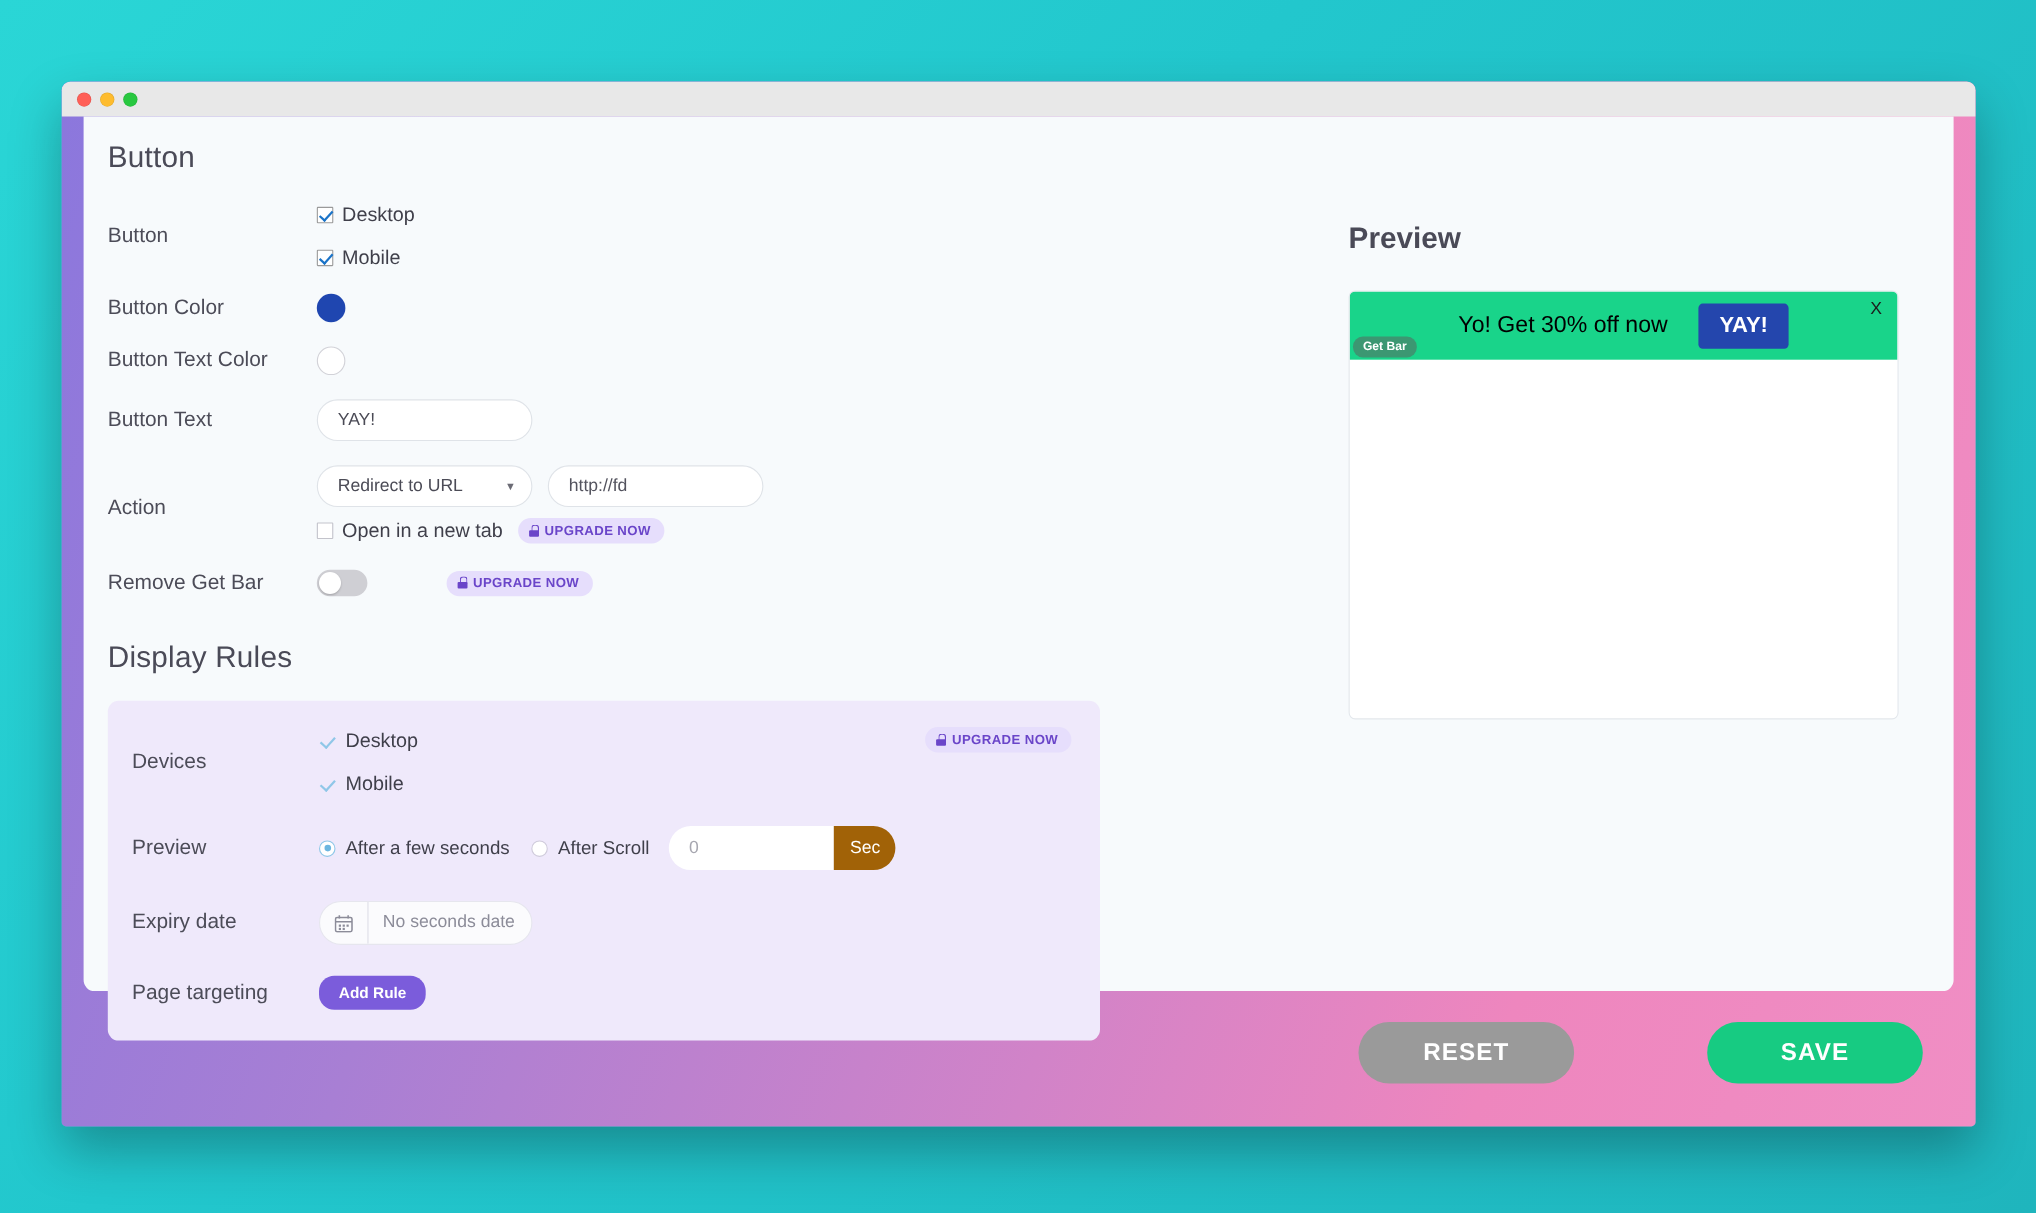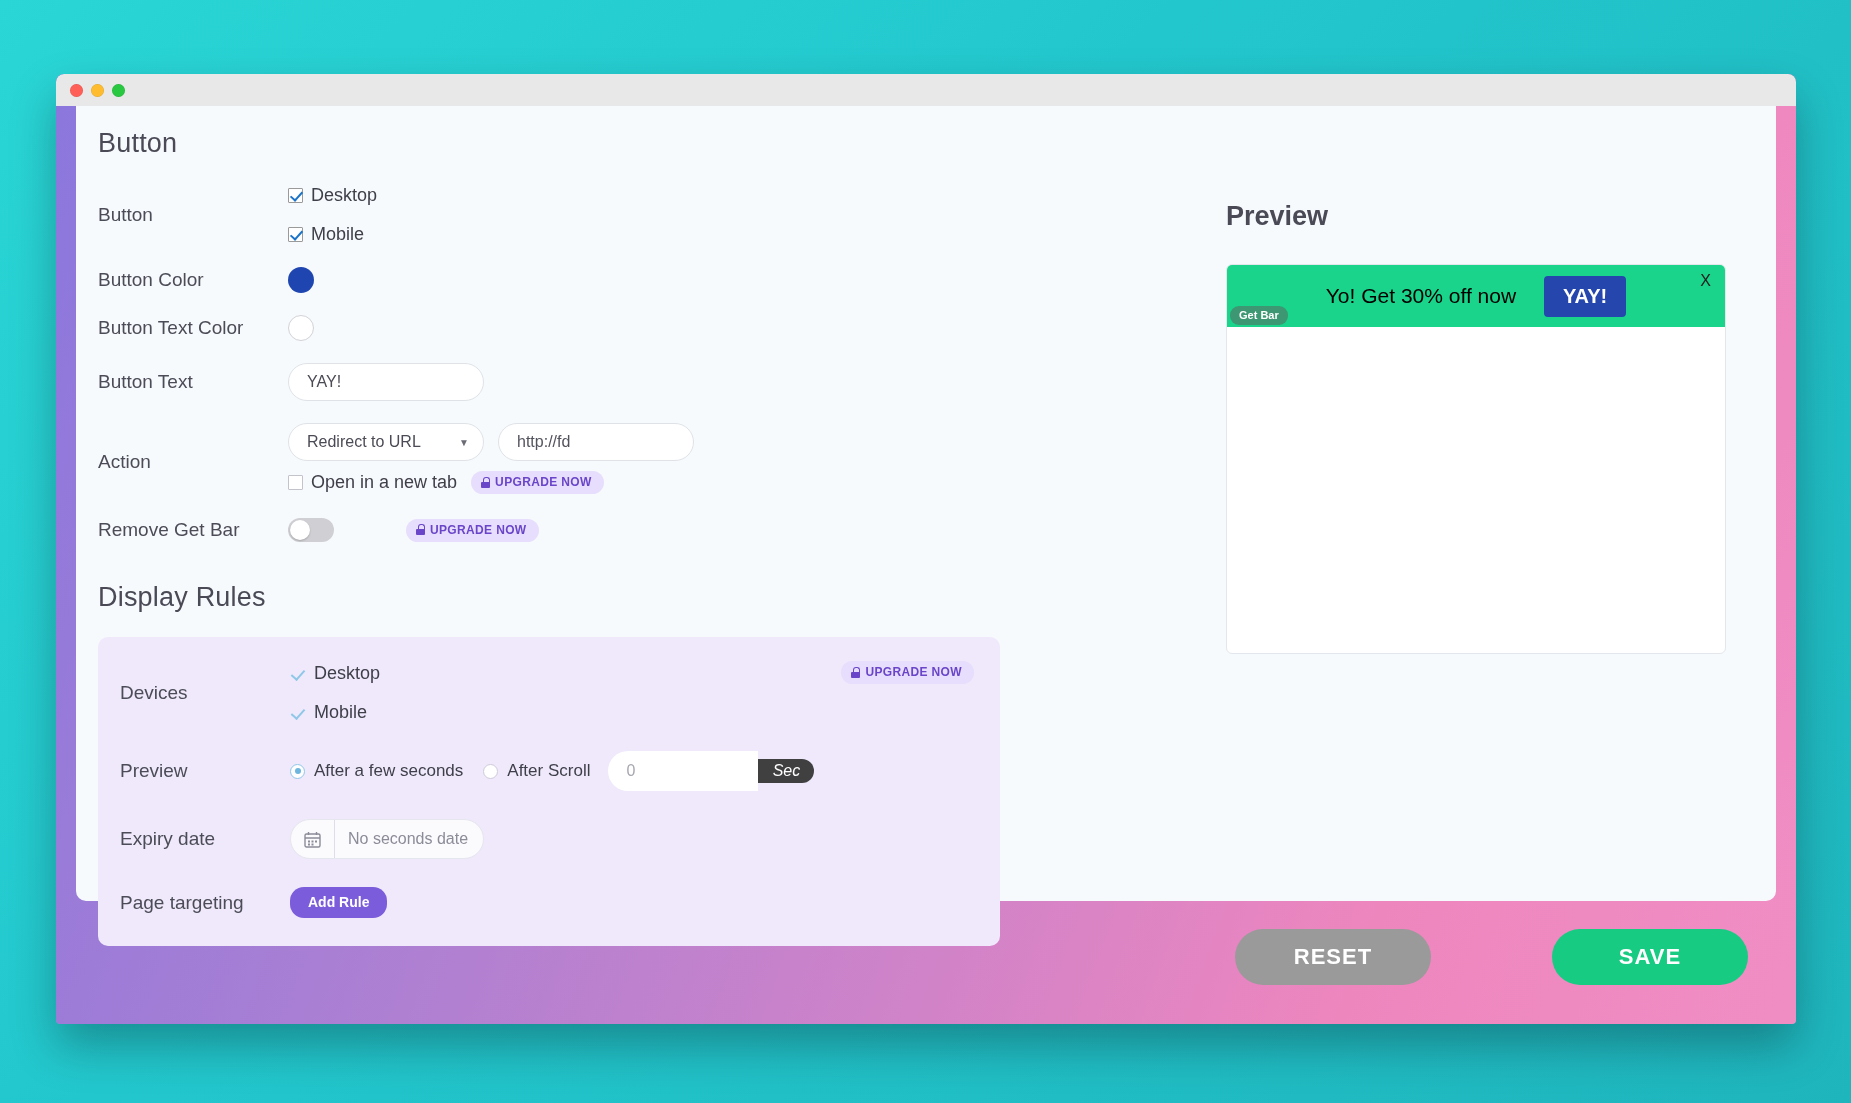--- a/index.html
+++ b/index.html
@@ -177,26 +177,25 @@
   .radio-text { font-size: 17px; color: #3f3f4a; }
 
   .sec-wrap { display: flex; align-items: center; margin-left: 18px; }
   .sec-input {
     width: 150px; height: 40px;
     background: #fff; border-radius: 20px 0 0 20px;
     display: flex; align-items: center; padding-left: 18px;
     font-size: 16px; color: #a7a7b0;
   }
   .sec-btn {
-    width: 56px; height: 24px;
-    background: #404040; color: #fff;
+    width: 56px; height: 40px;
+    background: #a16207; color: #fff;
     border-radius: 0 20px 20px 0;
     display: flex; align-items: center; justify-content: center;
     font-size: 16px;
-    font-style: italic;
   }
 
   .date-wrap {
     display: flex; align-items: center;
     width: 194px; height: 40px;
     background: #fbfbfd; border: 1px solid #e6e6ee; border-radius: 20px;
     overflow: hidden;
   }
   .date-icon {
     width: 44px; height: 100%;

